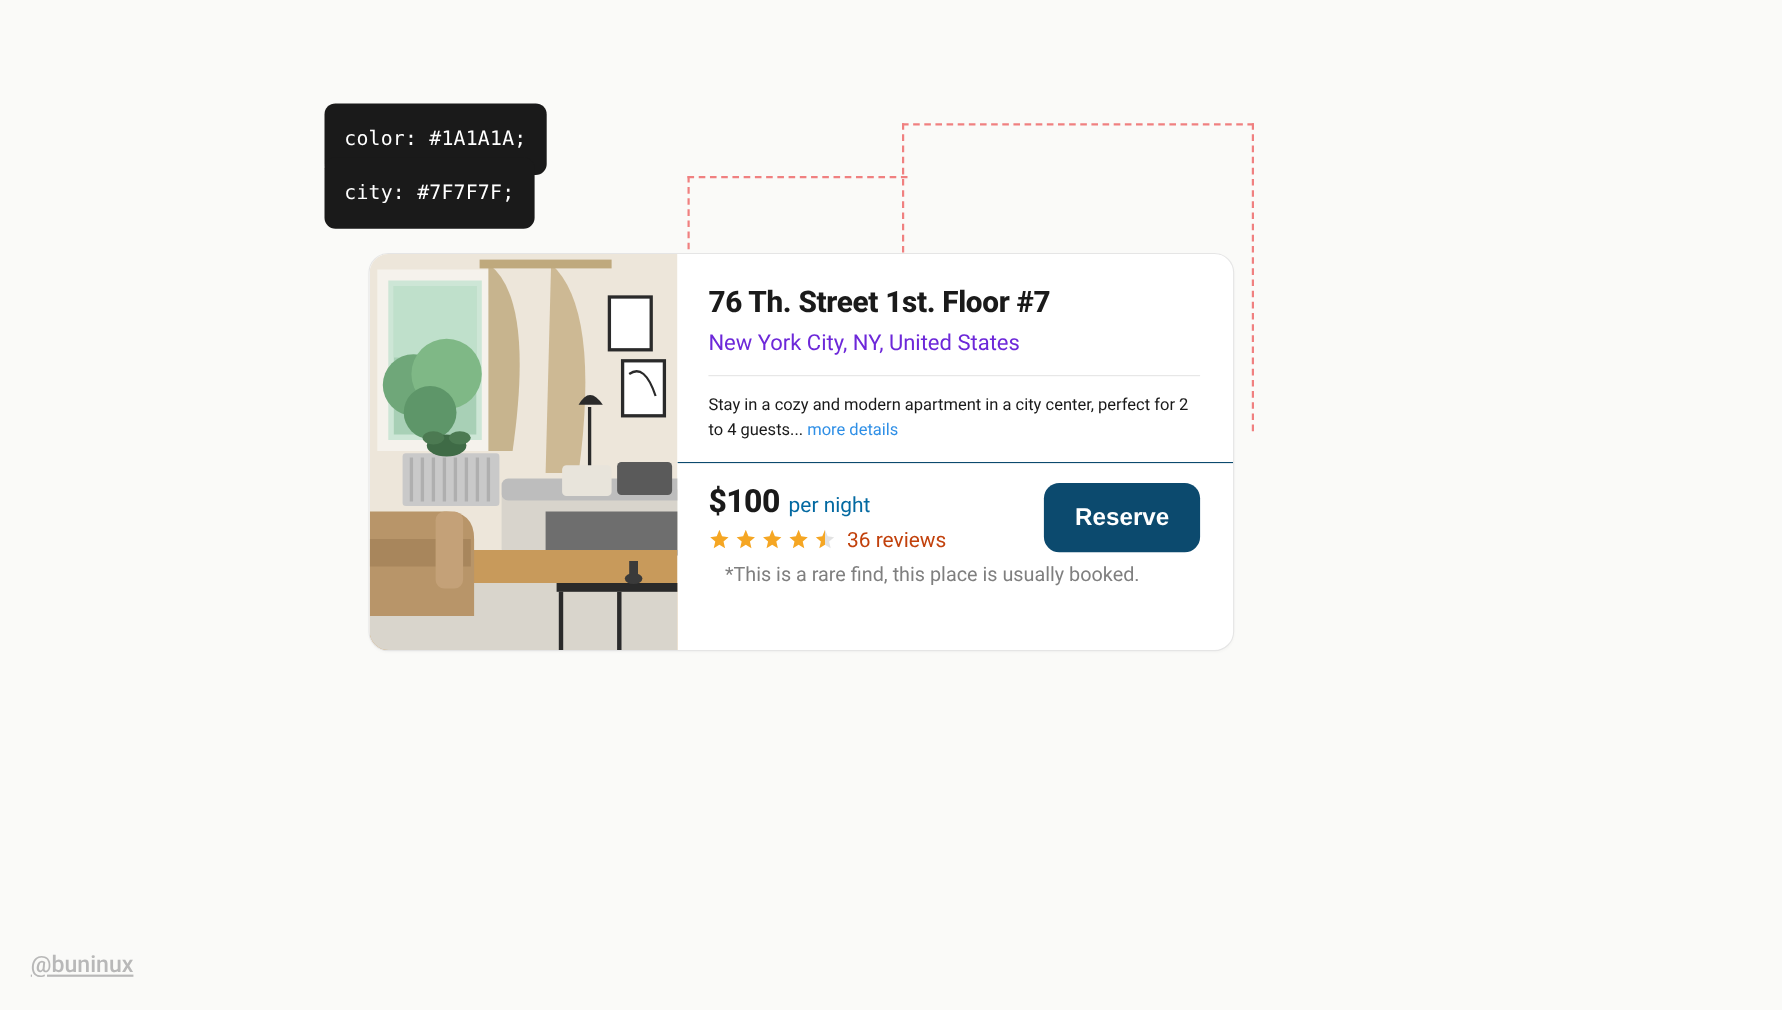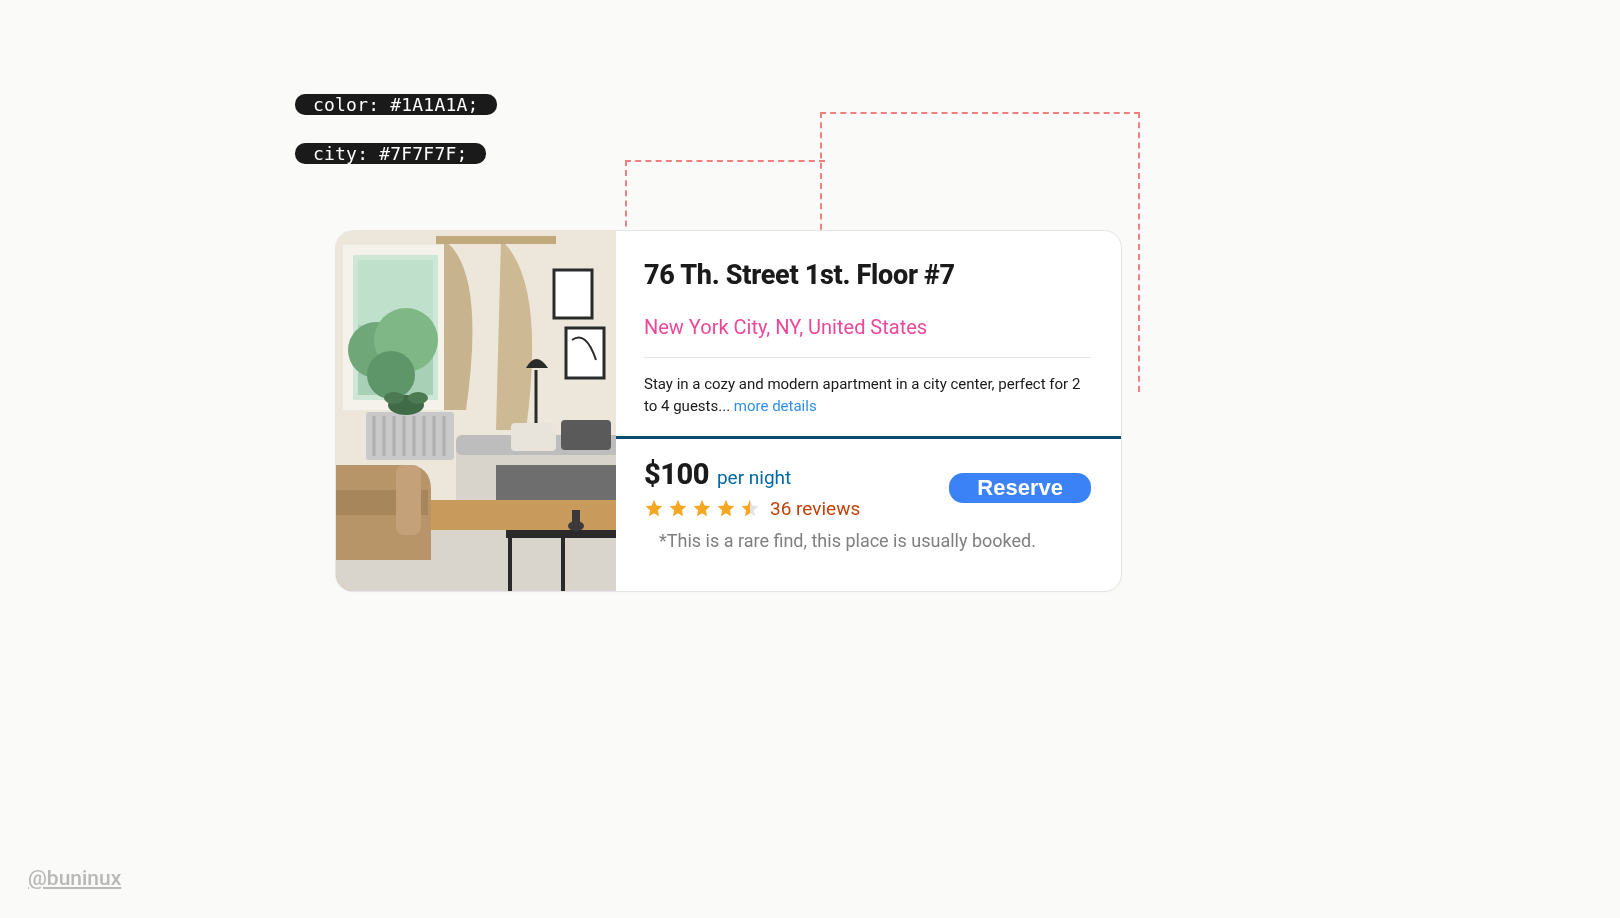--- a/index.html
+++ b/index.html
@@ -18,21 +18,21 @@
     pointer-events: none;
   }
   .guide-1 { left: 625px; top: 160px; width: 200px; height: 400px; border-right: none; border-bottom: none; }
   .guide-2 { left: 820px; top: 112px; width: 320px; height: 280px; border-bottom: none; }
 
   .color-label {
     position: absolute;
     background: #1A1A1A;
     color: #fff;
     font-size: 18px;
-    padding: 0 18px;
+    padding: 22px 18px;
     border-radius: 10px;
     font-family: ui-monospace, Menlo, Consolas, monospace;
     letter-spacing: 0.2px;
   }
   .color-label.l1 { left: 295px; top: 94px; }
   .color-label.l2 { left: 295px; top: 143px; }
 
   .card {
     position: absolute;
     left: 335px;
@@ -57,32 +57,32 @@
   .card-photo svg { width: 100%; height: 100%; display: block; }
 
   .card-body {
     flex: 1;
     display: flex;
     flex-direction: column;
   }
 
   .card-top {
     padding: 28px 30px 18px 28px;
-    border-bottom: 3px solid #0c4a6e;
+    border-bottom: 1px solid #0c4a6e;
   }
   .card-title {
     font-size: 27px;
     font-weight: 800;
     color: #1A1A1A;
     letter-spacing: -0.3px;
   }
   .card-subtitle {
-    margin-top: 24px;
+    margin-top: 8px;
     font-size: 20px;
-    color: #ec4899;
+    color: #6d28d9;
   }
   .divider {
     height: 1px;
     background: #E5E5E5;
     margin: 18px 0 16px 0;
   }
   .card-desc {
     font-size: 15px;
     line-height: 1.45;
     color: #1A1A1A;
@@ -94,21 +94,20 @@
   }
 
   .card-bottom {
     padding: 18px 30px 10px 28px;
     display: flex;
     flex-direction: column;
     gap: 10px;
   }
   .price-row {
     display: flex;
-    align-items: center;
     justify-content: space-between;
   }
   .price-bits { display: flex; flex-direction: column; gap: 6px; }
   .price-line { display: flex; align-items: baseline; gap: 8px; }
   .price {
     font-size: 29px;
     font-weight: 800;
     color: #1A1A1A;
     letter-spacing: -0.5px;
   }
@@ -117,21 +116,21 @@
     color: #0369a1;
   }
   .rating-line { display: flex; align-items: center; gap: 10px; }
   .stars { display: flex; gap: 4px; }
   .star svg { width: 20px; height: 20px; display: block; }
   .reviews {
     font-size: 19px;
     color: #c2410c;
   }
   .reserve-btn {
-    background: #3b82f6;
+    background: #0c4a6e;
     color: #fff;
     border: none;
     font-size: 22px;
     font-weight: 700;
     padding: 2px 28px;
     border-radius: 14px;
     cursor: pointer;
   }
   .rare-find {
     font-size: 18px;

